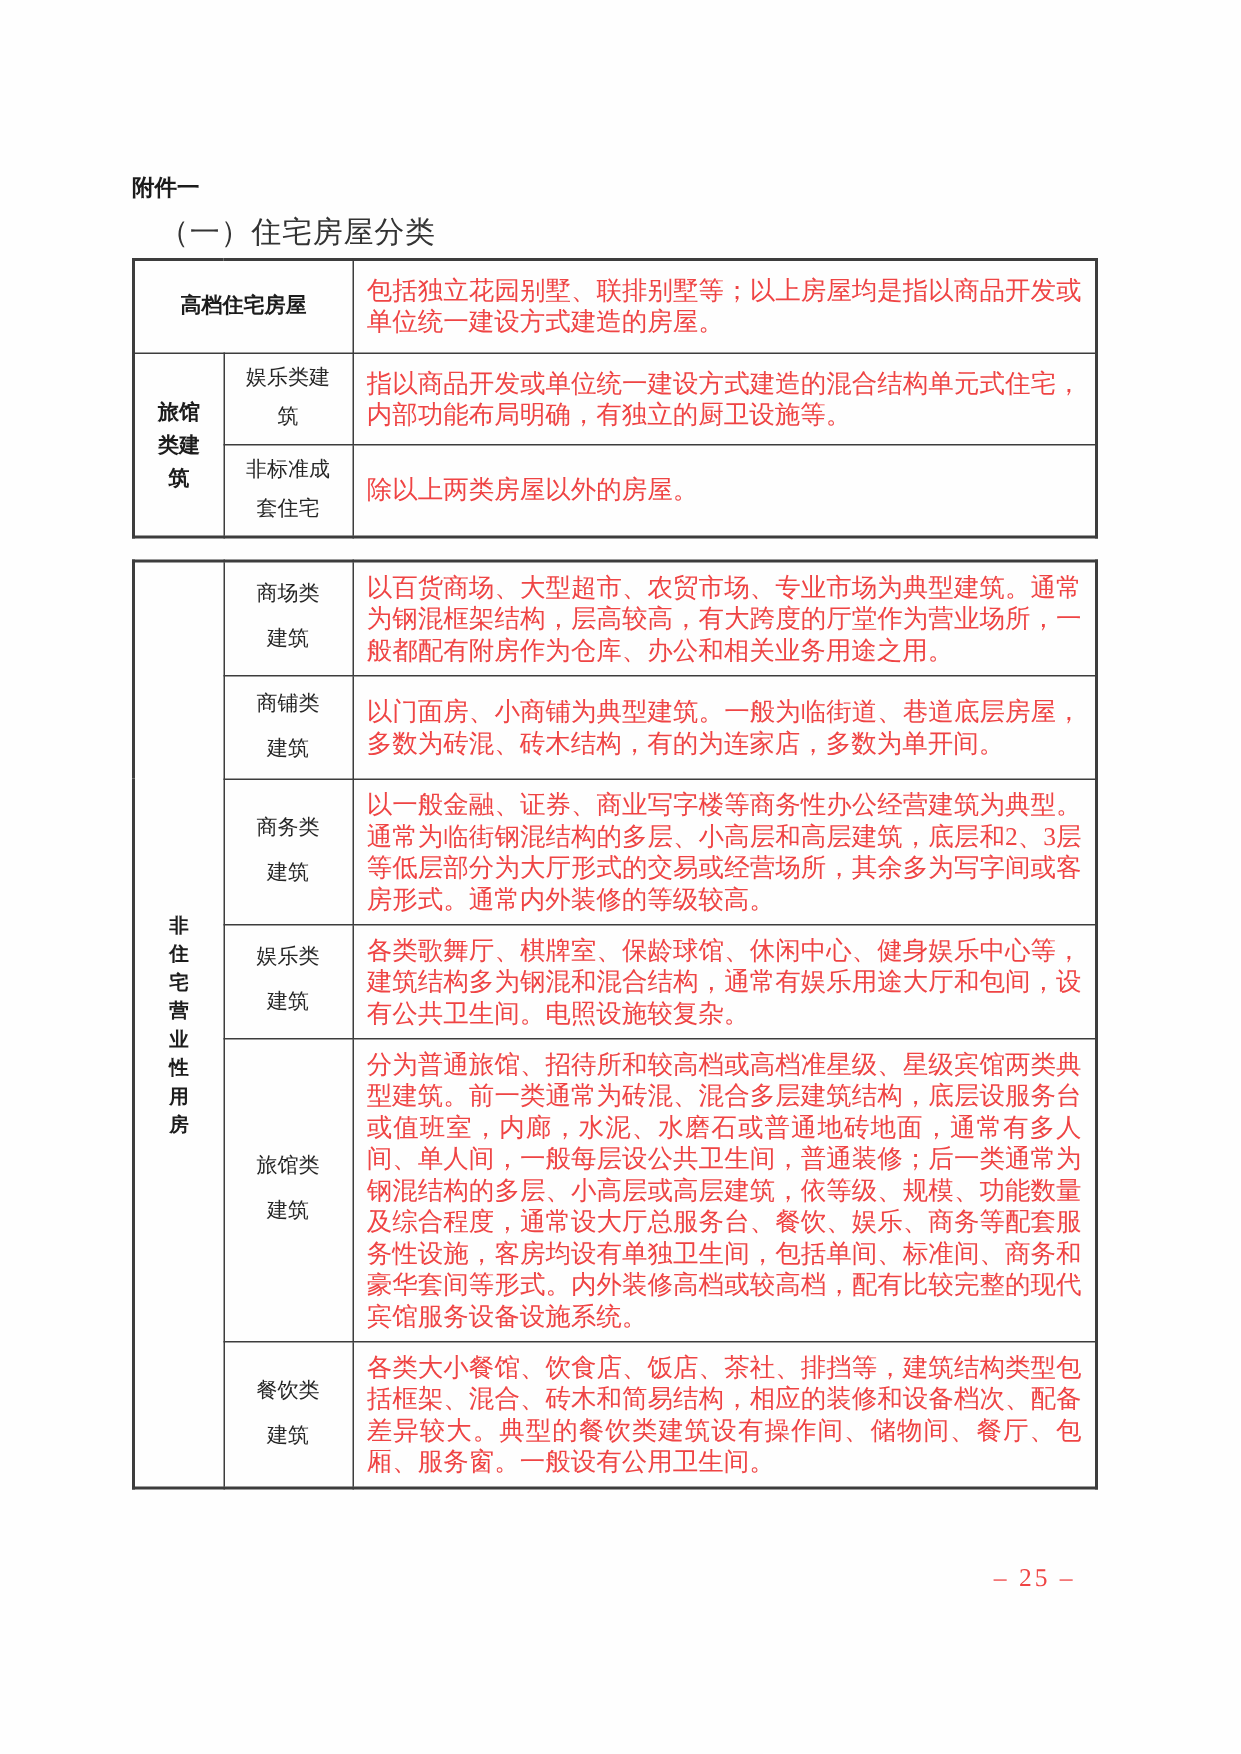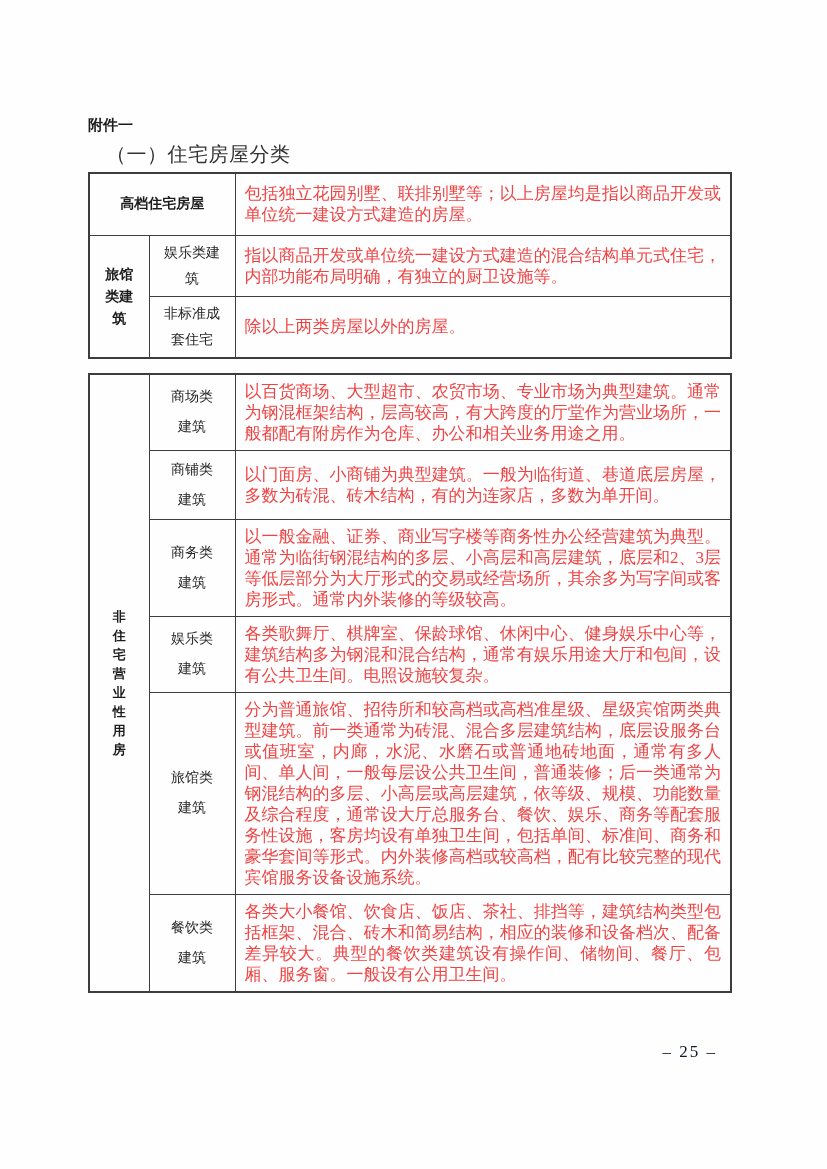--- a/index.html
+++ b/index.html
@@ -79,21 +79,21 @@
   }
   .w1 { width: 1.15em; line-height: 19px; font-size: 13px; }
   .w2 { width: 2.25em; line-height: 22px; }
   .w3 { width: 3.2em;  line-height: 30px; }
   .w4 { width: 4.35em; line-height: 26px; }
   .page-number {
     position: absolute;
     top: 1042px;
     right: 110px;
     font-size: 17px;
-    color: #0f172a;
+    color: #ef4444;
     letter-spacing: 2px;
   }
 </style>
 </head>
 <body>
 
 <div class="page">
   <div class="content">
 
     <div class="attachment">附件一</div>

